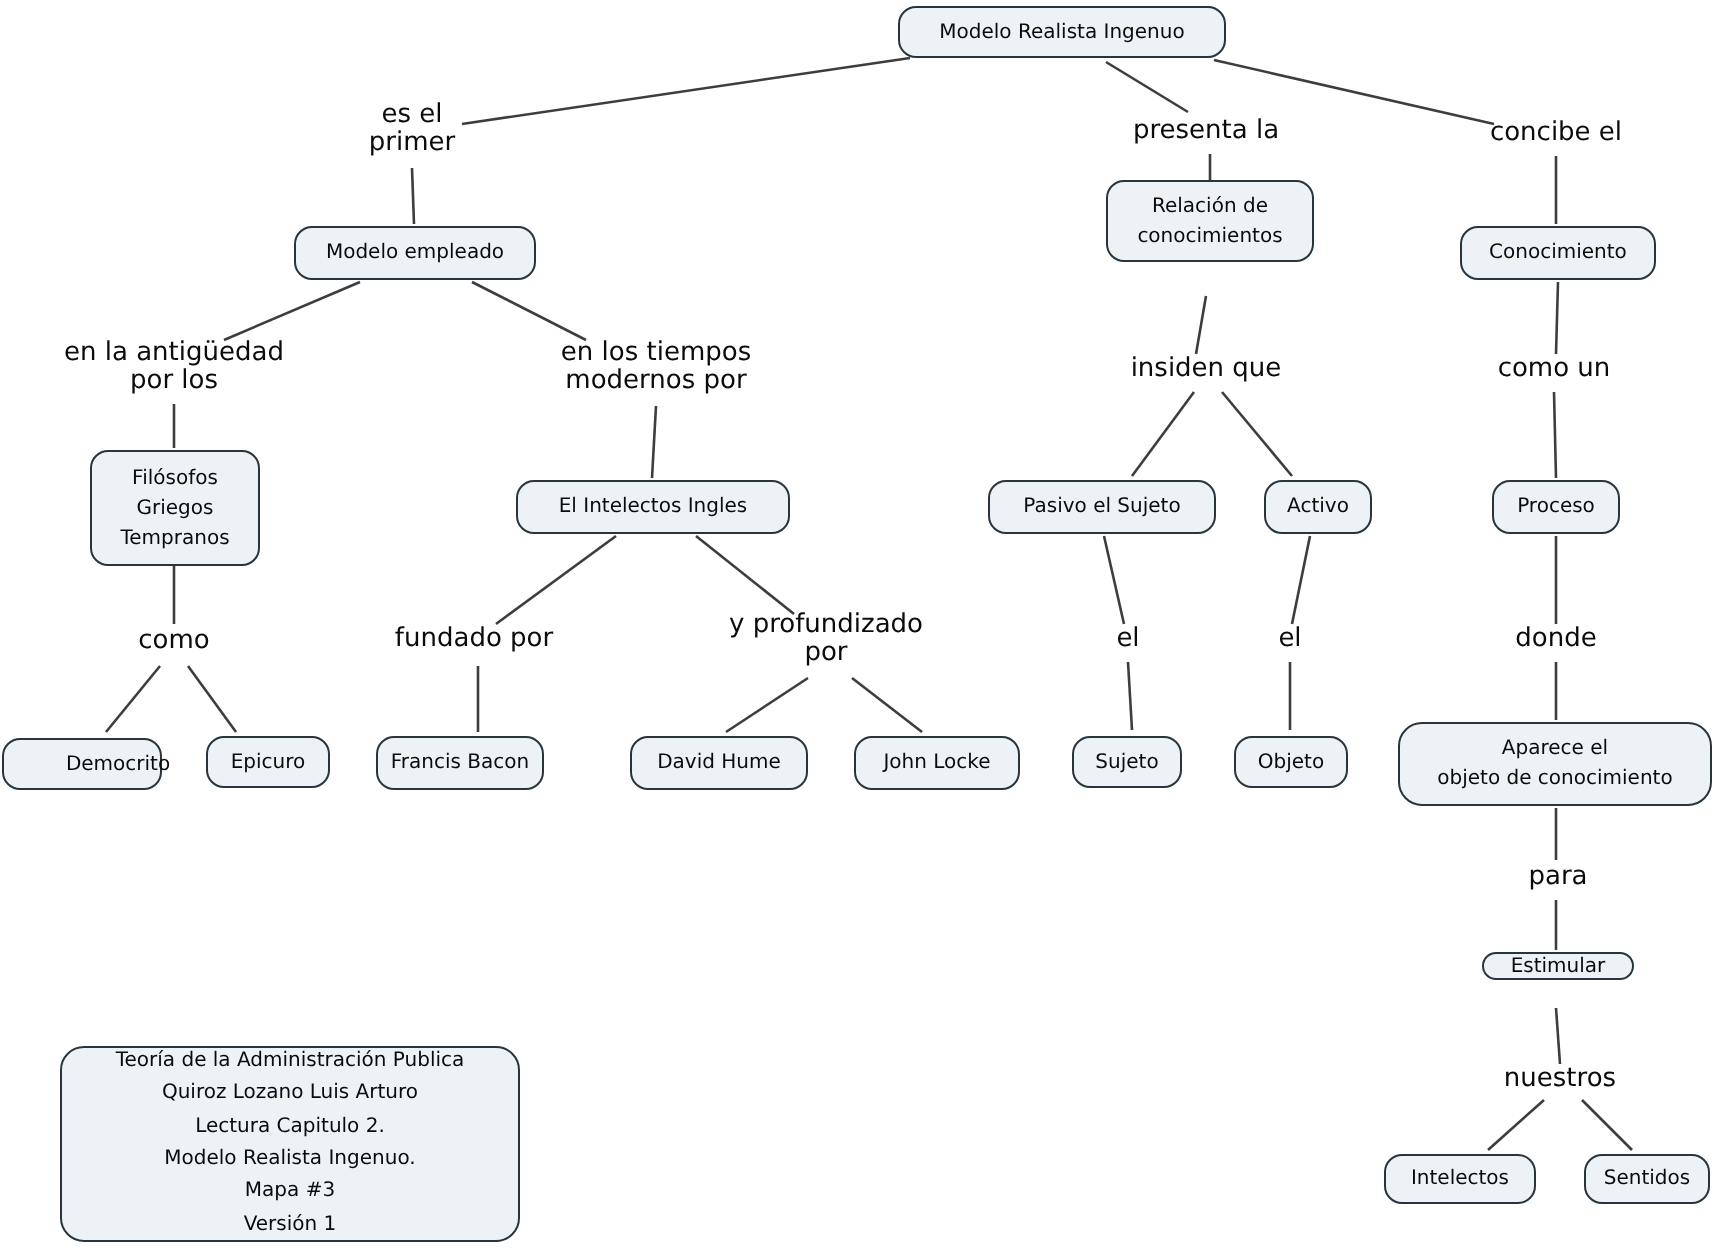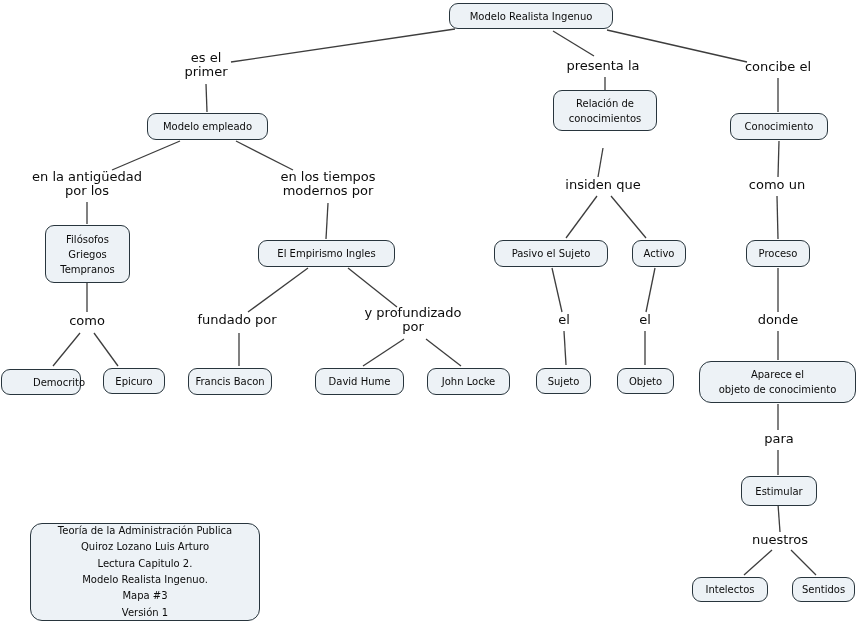--- a/index.html
+++ b/index.html
@@ -96,35 +96,35 @@
     <line x1="645" y1="331" x2="645" y2="365"></line>
   </svg>
 
   <div class="node" style="left:449px; top:3px;   width:164px; height:26px;">Modelo Realista Ingenuo</div>
   <div class="node" style="left:147px; top:113px; width:121px; height:27px;">Modelo empleado</div>
   <div class="node" style="left:45px;  top:225px; width:85px;  height:58px;">Filósofos
 Griegos
 Tempranos</div>
   <div class="node" style="left:1px;   top:369px; width:80px;  height:26px;padding-left:40px;">Democrito</div>
   <div class="node" style="left:103px; top:368px; width:62px;  height:26px;">Epicuro</div>
-  <div class="node" style="left:258px; top:240px; width:137px; height:27px;">El Empirismo Ingles</div>
+  <div class="node" style="left:258px; top:240px; width:137px; height:27px;">El Intelectos Ingles</div>
   <div class="node" style="left:188px; top:368px; width:84px; height:27px;">Francis Bacon</div>
   <div class="node" style="left:427px; top:368px; width:83px;  height:27px;">John Locke</div>
   <div class="node" style="left:315px; top:368px; width:89px;  height:27px;">David Hume</div>
   <div class="node" style="left:553px; top:90px; width:104px; height:41px;">Relación de
 conocimientos</div>
   <div class="node" style="left:494px; top:240px; width:114px; height:27px;">Pasivo el Sujeto</div>
   <div class="node" style="left:632px; top:240px; width:54px;  height:27px;">Activo</div>
   <div class="node" style="left:536px; top:368px; width:55px;  height:26px;">Sujeto</div>
   <div class="node" style="left:617px; top:368px; width:57px;  height:26px;">Objeto</div>
   <div class="node" style="left:730px; top:113px; width:98px;  height:27px;">Conocimiento</div>
   <div class="node" style="left:746px; top:240px; width:64px;  height:27px;">Proceso</div>
   <div class="node" style="left:699px; top:361px; width:157px; height:42px; border-radius:12px;">Aparece el
 objeto de conocimiento</div>
-  <div class="node" style="left:741px; top:476px; width:76px;  height:30px;">Estimular</div>
+  <div class="node" style="left:741px; top:476px; width:76px;  height:14px;">Estimular</div>
   <div class="node" style="left:692px; top:577px; width:76px;  height:25px;">Intelectos</div>
   <div class="node" style="left:792px; top:577px; width:63px;  height:25px;">Sentidos</div>
 
   <div class="edge-label" style="left:206px; top:51px;">es el
 primer</div>
   <div class="edge-label" style="left:603px; top:59px;">presenta la</div>
   <div class="edge-label" style="left:778px; top:60px;">concibe el</div>
   <div class="edge-label" style="left:87px;  top:170px;">en la antigüedad
 por los</div>
   <div class="edge-label" style="left:328px; top:170px;">en los tiempos

